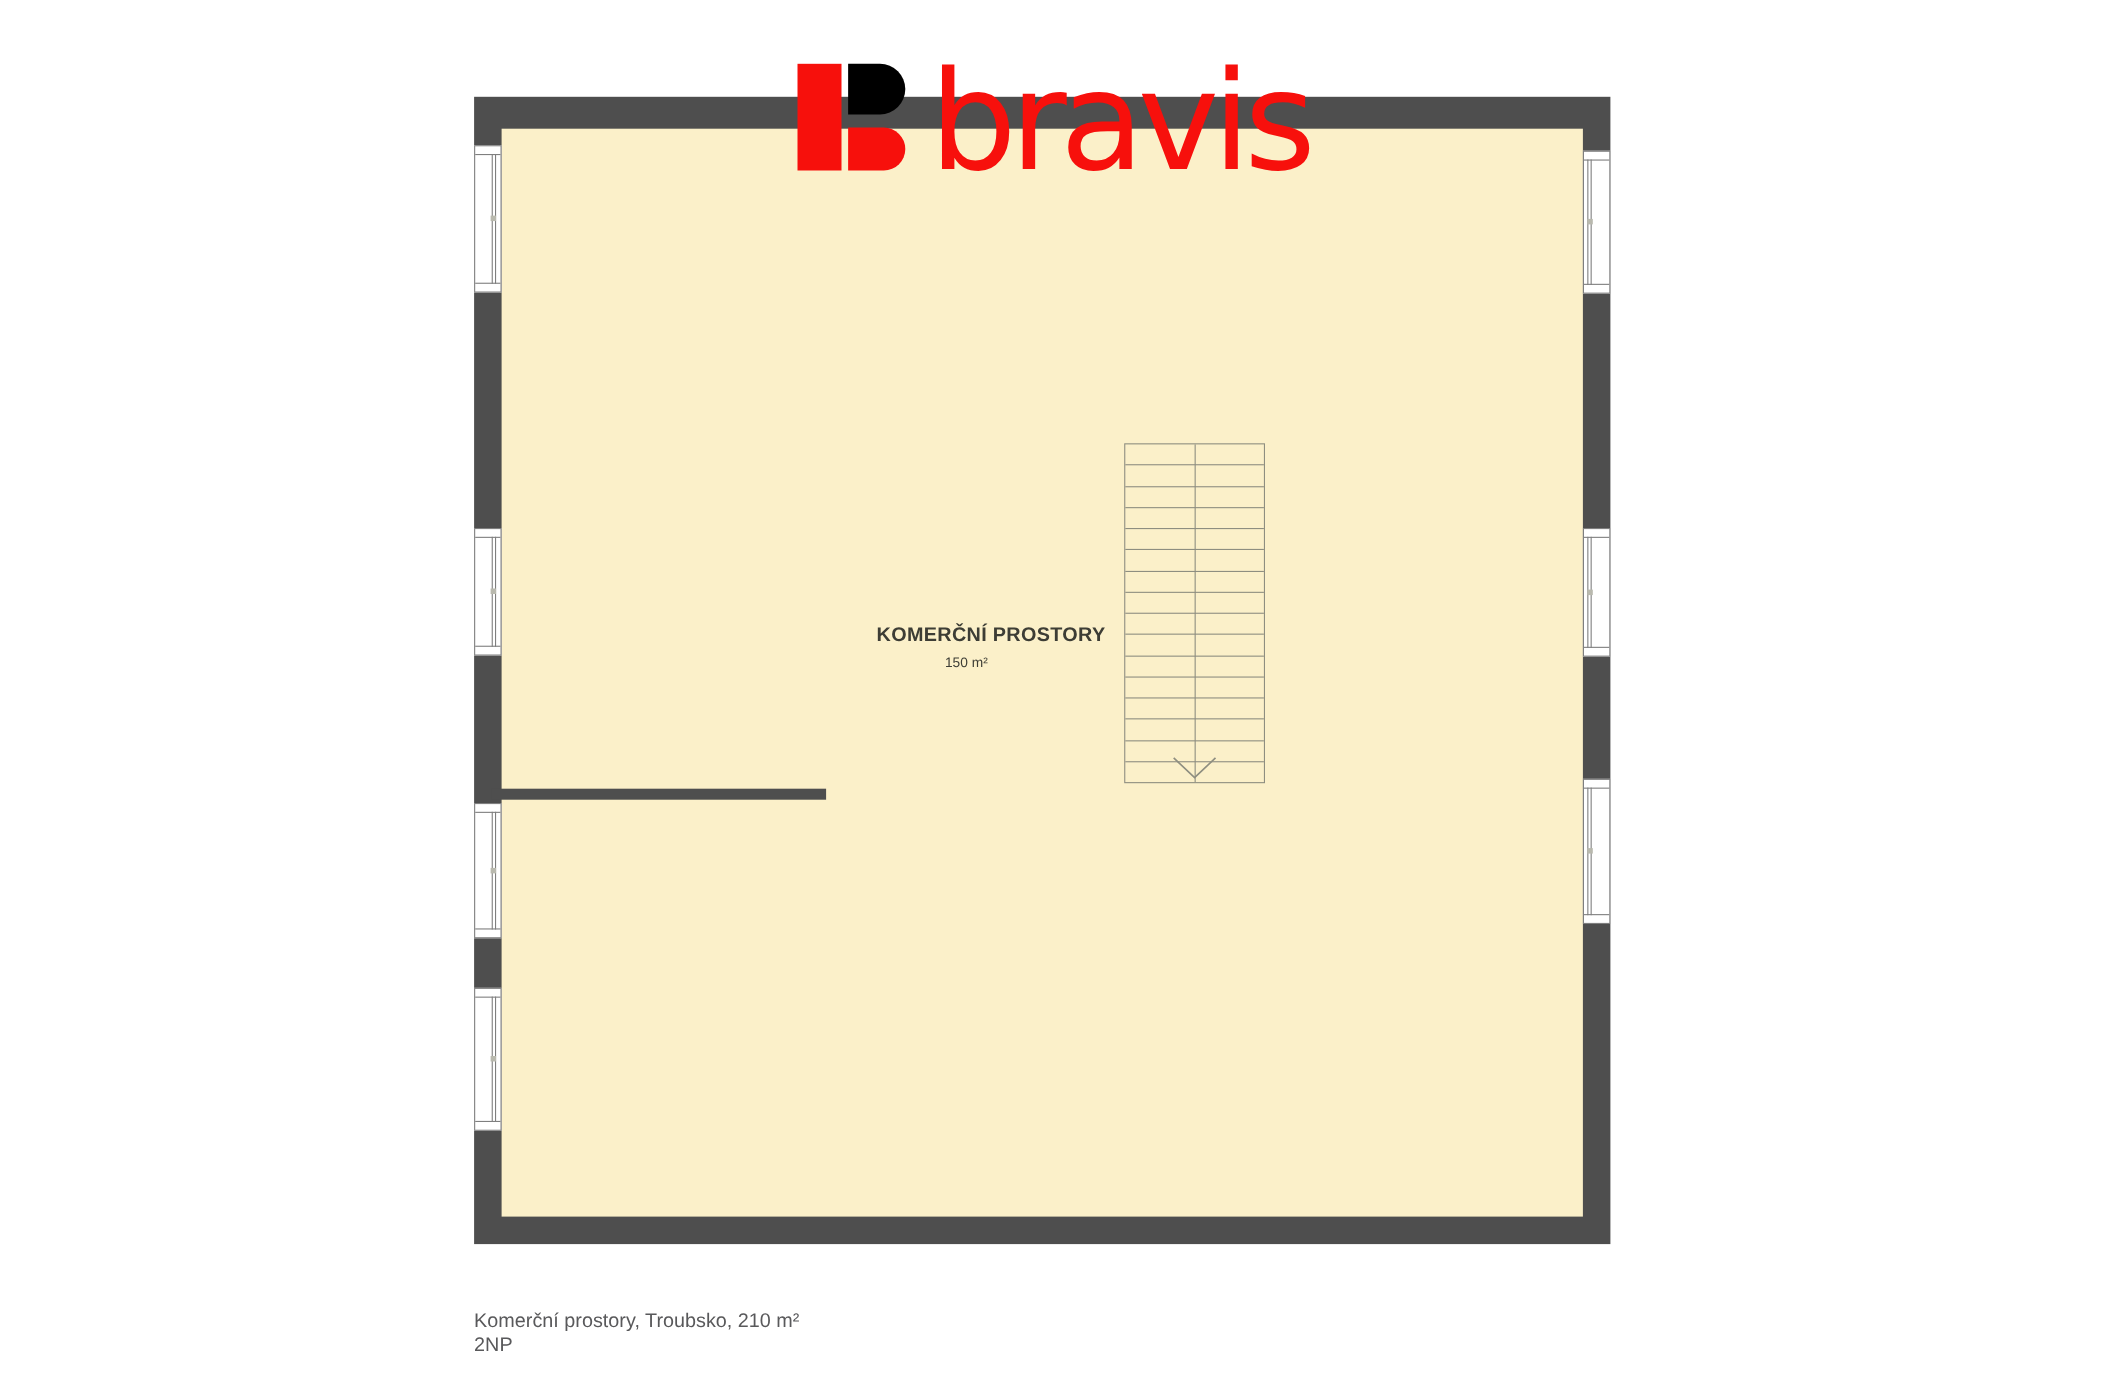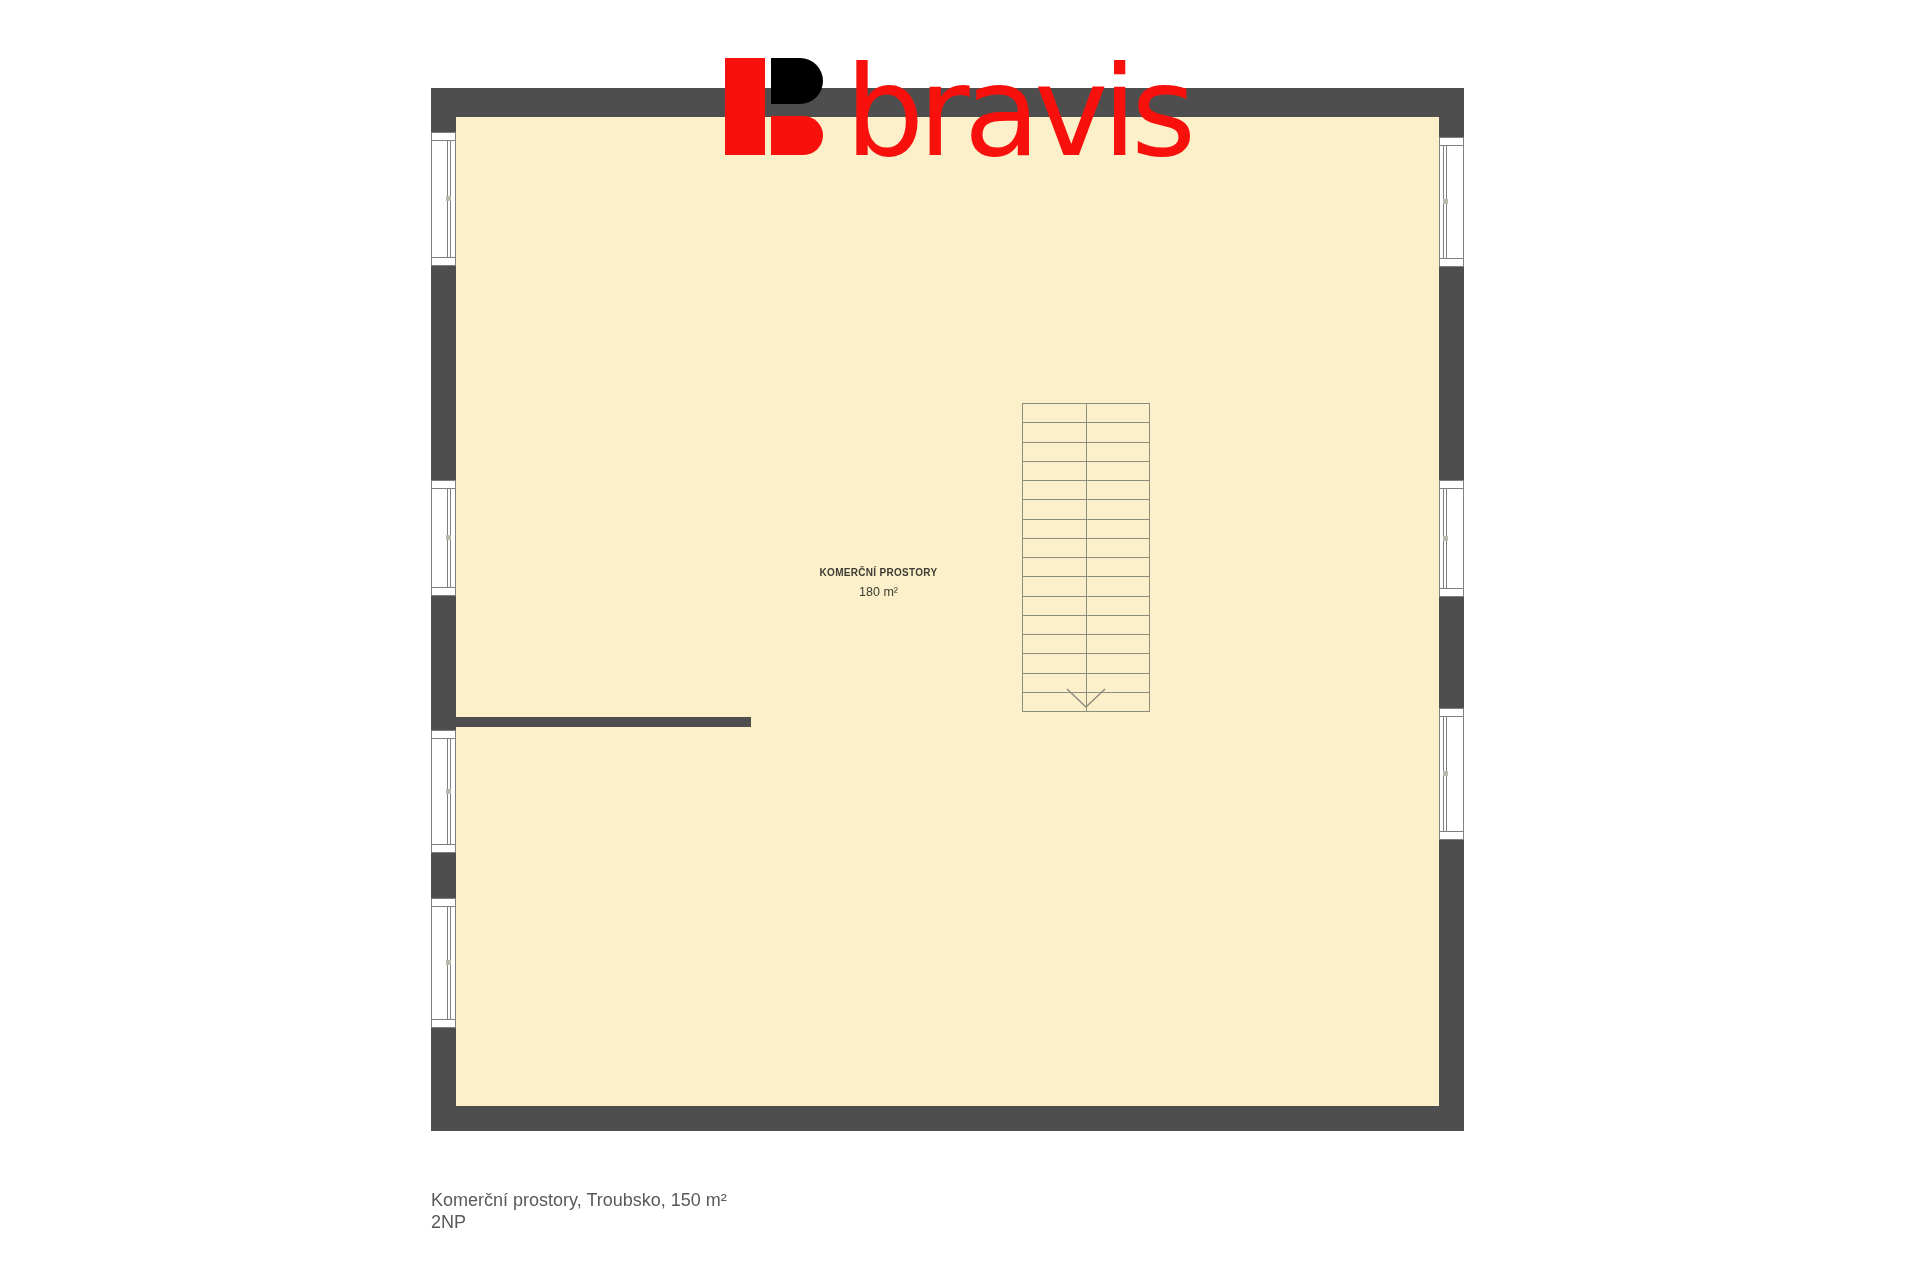--- a/index.html
+++ b/index.html
@@ -42,21 +42,21 @@
   .step{ flex:1 1 auto; border-top:1px solid var(--stair); }
   .step:first-child{ border-top:none; }
   .stair-center{ position:absolute; left:50%; top:0; bottom:0; width:1px;
     background:var(--stair); }
   .stair-arrow{ position:absolute; inset:0; width:100%; height:100%; }
   .stair-arrow polyline{ stroke:var(--stair); }
 
   
   .room-label{ position:absolute; left:752px; top:567px; width:253px;
     text-align:center; color:var(--roomlabel); }
-  .room-title{ font-weight:bold; font-size:10px; letter-spacing:.3px; }
+  .room-title{ font-weight:bold; font-size:18px; letter-spacing:.3px;text-align:right; }
   .room-area{ font-size:12.5px; margin-top:7px; }
 
   
   .logo-bar{ position:absolute; left:725px; top:58px; width:40px; height:97px;
     background:var(--red); }
   .logo-b-top{ position:absolute; left:771px; top:58px; width:52px; height:46px;
     background:#000000; border-radius:0 25px 25px 0; }
   .logo-b-bottom{ position:absolute; left:771px; top:116px; width:52px; height:39px;
     background:var(--red); border-radius:0 20px 20px 0; }
   .logo-text{ position:absolute; left:845px; top:49px; color:var(--red);
@@ -140,26 +140,26 @@
       <div class="step"></div>
     </div>
   <div class="stair-center"></div>
   <svg class="stair-arrow" viewBox="0 0 126 307" preserveAspectRatio="none">
     <polyline points="44,285 63,303 82,285" fill="none" stroke-width="1.5"></polyline>
   </svg>
 </div>
 
 <div class="room-label">
   <div class="room-title">KOMERČNÍ PROSTORY</div>
-  <div class="room-area">180 m²</div>
+  <div class="room-area">150 m²</div>
 </div>
 
 <div>
   <div class="logo-bar"></div>
   <div class="logo-b-top"></div>
   <div class="logo-b-bottom"></div>
   <div class="logo-text">bravis</div>
 </div>
 
 <div class="caption">
-  <div>Komerční prostory, Troubsko, 150 m²</div>
+  <div>Komerční prostory, Troubsko, 210 m²</div>
   <div>2NP</div>
 </div>
 
 </body></html>

